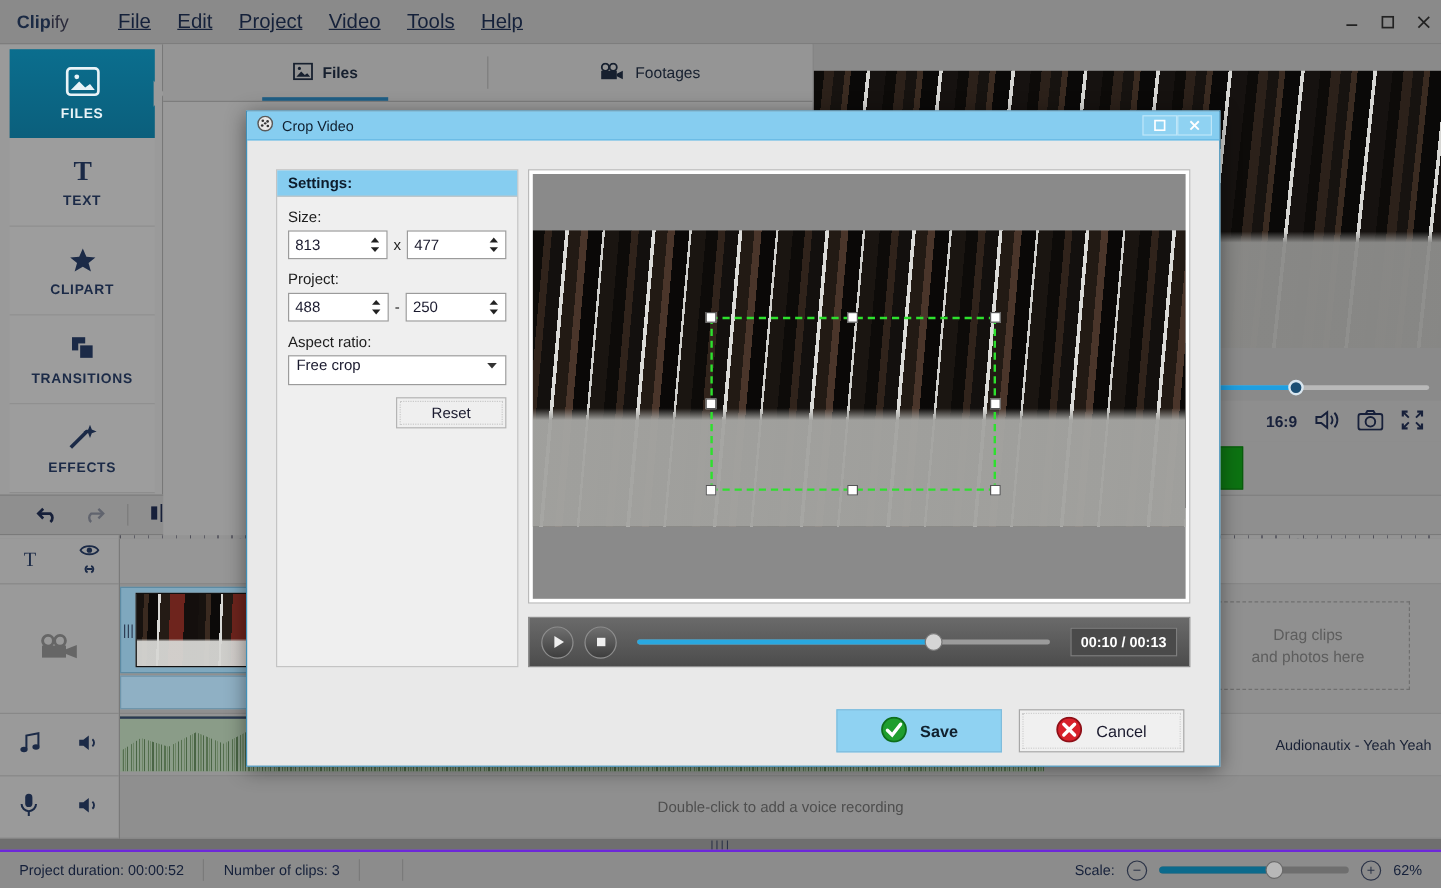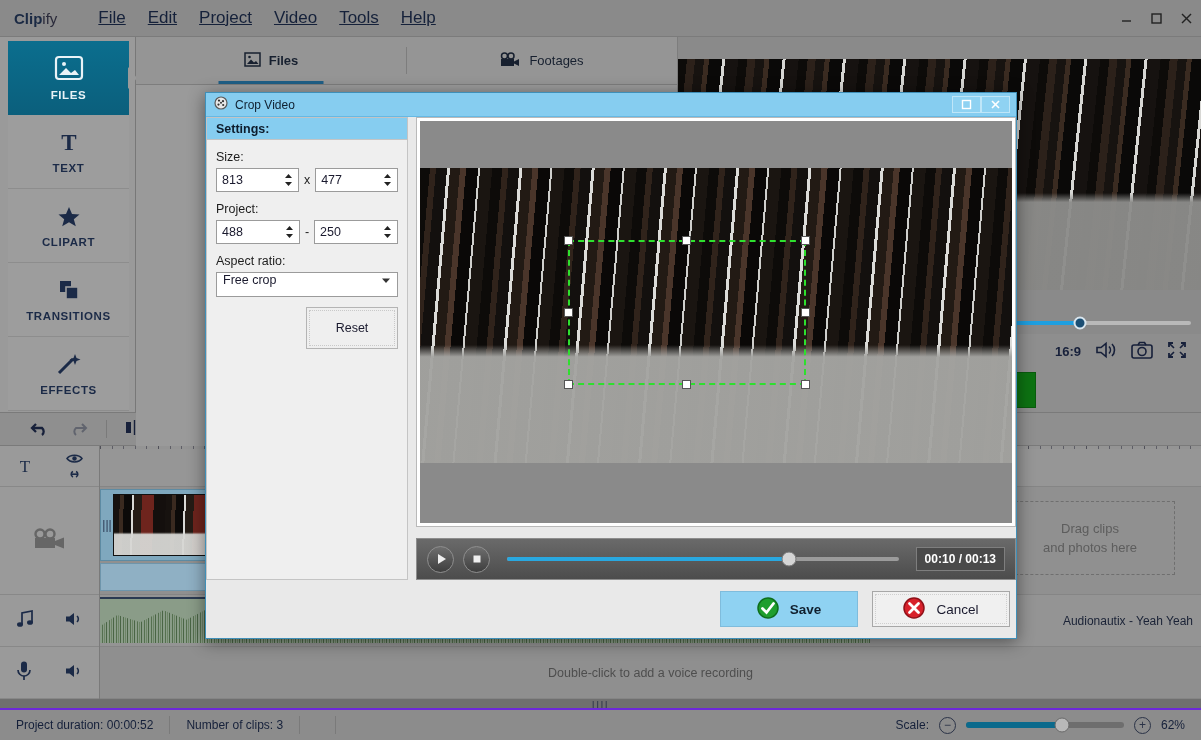--- a/index.html
+++ b/index.html
@@ -234,21 +234,21 @@
   #dlg-titlebar {
     height:24px; background:#86cdf0; display:flex; align-items:center;
     padding-left:8px; border-bottom:1px solid #66b9e4;
   }
   #dlg-title { font-size:12px; color:#102030; margin-left:7px; }
   #dlg-win-ctrls { margin-left:auto; display:flex; padding-right:6px; gap:0; }
   .dlg-win-btn {
     width:29px; height:17px; display:flex; align-items:center; justify-content:center;
     background:#8fd2f2; border:1px solid #bfe6f8; color:#fff; font-size:11px;
   }
-  #dlg-body { flex:1; display:flex; padding:0; gap:8px; }
+  #dlg-body { flex:1; display:flex; padding:24px; gap:8px; }
   #settings-panel {
     width:202px; background:#efefef; border:1px solid #c4c4c4;
     display:flex; flex-direction:column;
   }
   #settings-header {
     height:22px; background:#86cdf0; display:flex; align-items:center;
     padding-left:9px; font-weight:bold; font-size:12.5px; color:#0d1c2c;
     border-bottom:1px solid #c4c4c4;
   }
   #settings-fields { padding:10px 9px; }
@@ -264,21 +264,21 @@
     display:flex; flex-direction:column; gap:2px; line-height:0;
   }
   .field-sep { font-size:12.5px; color:#222; }
   #aspect-select {
     height:25px; background:#fff; border:1px solid #9b9b9b;
     display:flex; padding:0 6px; font-size:12.5px;
     justify-content:space-between; margin-bottom:10px;
   }
   #reset-row { display:flex; justify-content:flex-end; }
   #reset-button {
-    width:92px; height:42px; background:#efefef; border:1px solid #b4b4b4;
+    width:92px; height:26px; background:#efefef; border:1px solid #b4b4b4;
     display:flex; align-items:center; justify-content:center; font-size:12.5px;
     outline:1px dotted #c9c9c9; outline-offset:-4px;
   }
   #dlg-right { flex:1; display:flex; flex-direction:column; gap:11px; }
   #video-area {
     flex:1; background:#fff; border:1px solid #b9b9b9; padding:3px; position:relative;
   }
   #video-canvas { position:absolute; inset:3px; background:#8a8a8a; overflow:hidden; }
   #video-content {
     position:absolute; left:0; right:0; top:47px; bottom:60px;
@@ -315,21 +315,21 @@
   #player-knob {
     position:absolute; left:72%; top:50%; transform:translate(-50%,-50%);
     width:15px; height:15px; border-radius:50%; background:#d5d5d5; border:1px solid #777;
   }
   #player-time {
     background:#4a4a4a; border:1px solid #7e7e7e; color:#fff;
     font-size:12px; font-weight:bold; padding:4px 8px;
   }
   #dlg-footer {
     height:58px; display:flex; align-items:center; justify-content:flex-end;
-    gap:14px; padding-right:6px;
+    gap:14px; padding-right:29px;
   }
   .dlg-btn {
     width:138px; height:36px; display:flex; align-items:center; justify-content:center;
     gap:11px; font-size:13.5px; border:1px solid #a7a7a7;
   }
   #save-button { background:#8fd2f2; border:1px solid #7fbcdc; font-weight:bold; color:#10202e; }
   #cancel-button { background:#f0f0f0; outline:1px dotted #cfcfcf; outline-offset:-4px; }
 </style>
 </head>
 <body>

